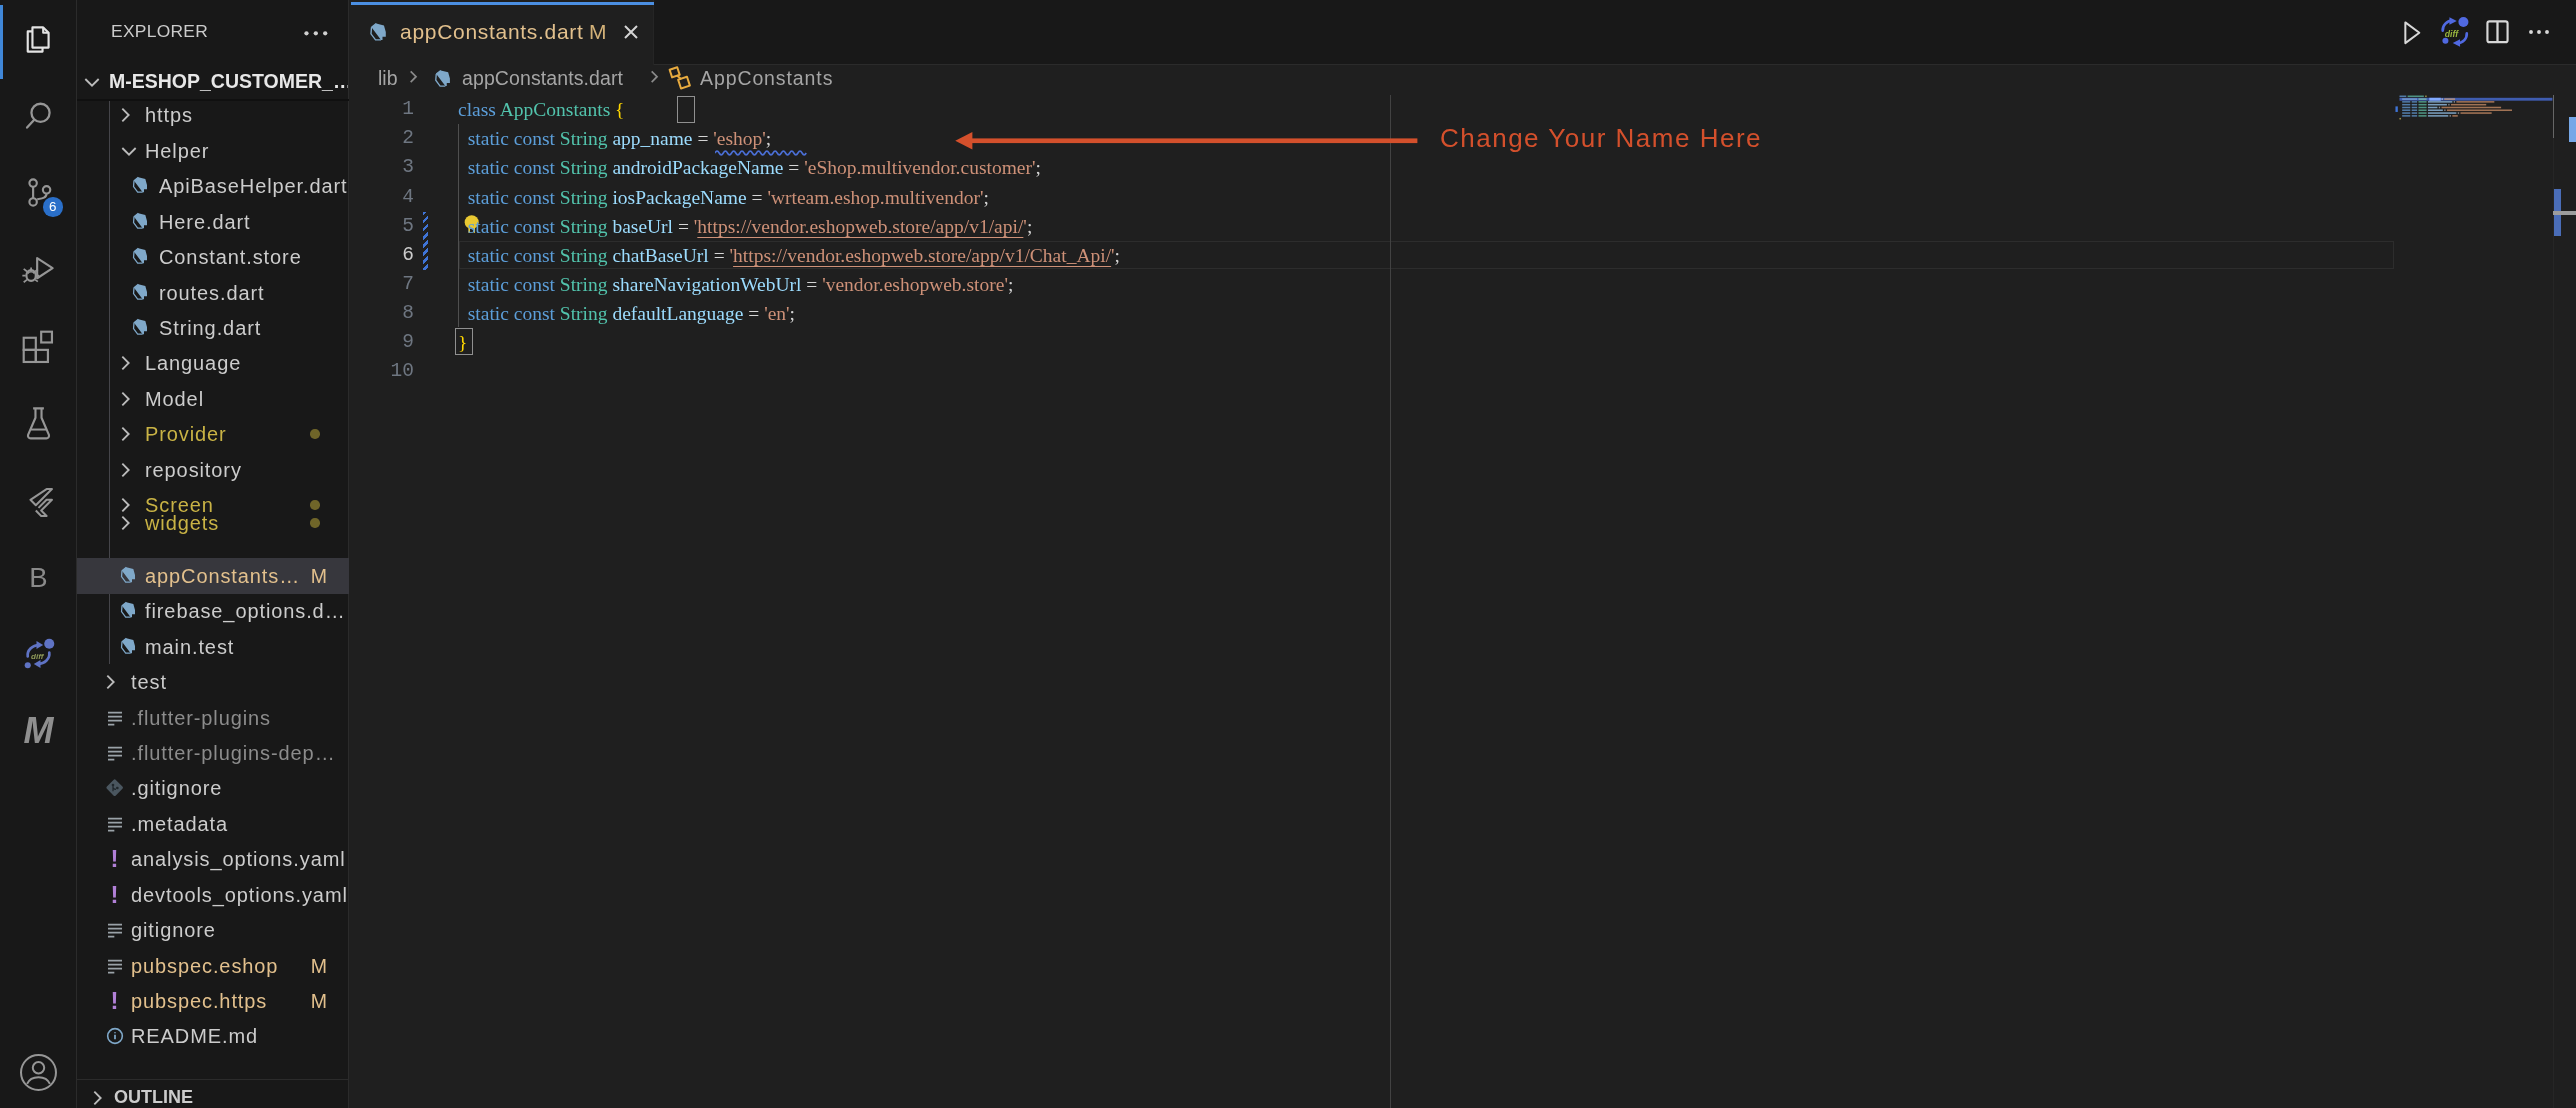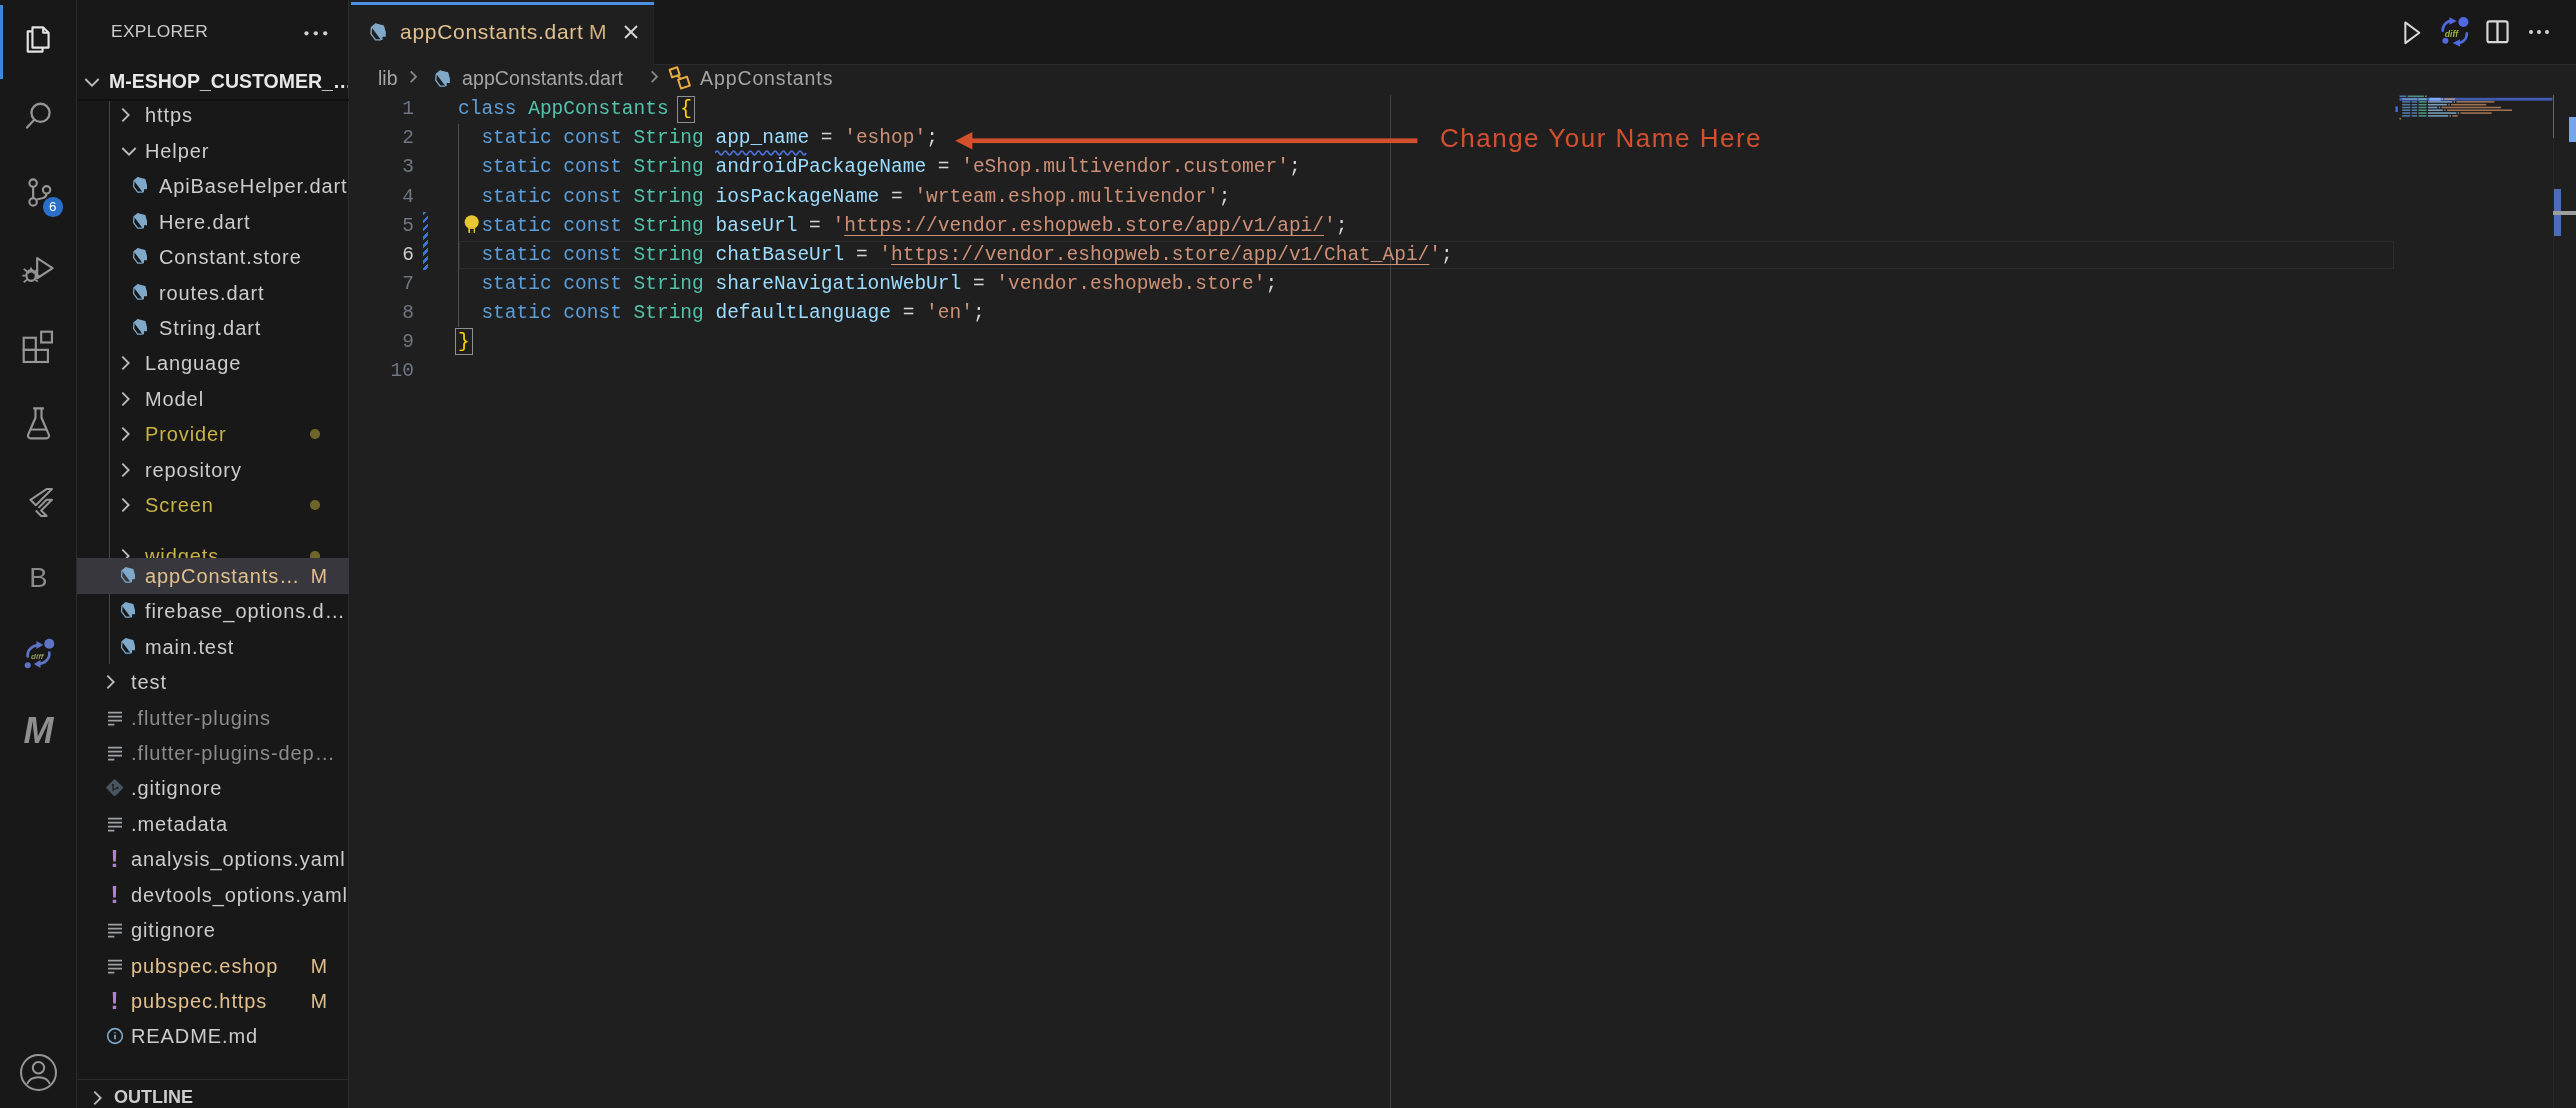--- a/index.html
+++ b/index.html
@@ -1,16 +1,16 @@
 <!DOCTYPE html>
 <html style="font-size:10.7px"><head><meta charset="utf-8"><style>
 *{margin:0;padding:0;box-sizing:border-box}
 html,body{width:2576px;height:1108px;overflow:hidden;background:#1f1f1f;font-family:"Liberation Sans",sans-serif}
 .abs{position:absolute}
-.cl{position:absolute;font-family:Liberation Mono, monospace;font-size:19.5px;line-height:29px;white-space:pre;left:458px}
+.cl{position:absolute;font-family:Liberation Serif, serif;font-size:19.5px;line-height:29px;white-space:pre;left:458px}
 .num{position:absolute;width:44px;text-align:right;font-family:"Liberation Mono",monospace;font-size:19.5px;line-height:29px;color:#6e7681;left:370px}
 .row{position:absolute;left:77px;width:272px;height:36px;color:#cccccc;font-size:20px;line-height:36px;white-space:nowrap;letter-spacing:0.9px}
 .rlab{position:absolute;top:0;line-height:36px}
 .badge{position:absolute;right:21px;top:0;line-height:36px;color:#E2C08D;font-size:19.5px}
 .dot{position:absolute;width:9.4px;height:9.4px;border-radius:50%;background:#6f6529;right:29.5px;top:13.4px}
 </style></head>
 <body>
 <svg width="0" height="0" style="position:absolute">
 <defs>
 <g id="dart">
@@ -180,21 +180,21 @@
     </svg>
     <span class="rlab" style="left:68px;color:#cccccc">repository</span>
   </div>
 <div class="row" style="top:487px">
     <svg class="abs" style="left:38px;top:8px" width="20" height="20" viewBox="0 0 30 30">
       <use href="#chevR"></use>
     </svg>
     <span class="rlab" style="left:68px;color:#c9b345">Screen</span>
     <span class="dot"></span>
   </div>
-<div class="row" style="top:538px">
+<div class="row" style="top:505px">
     <svg class="abs" style="left:38px;top:8px" width="20" height="20" viewBox="0 0 30 30">
       <use href="#chevR"></use>
     </svg>
     <span class="rlab" style="left:68px;color:#c9b345">widgets</span>
     <span class="dot"></span>
   </div>
 <div class="row" style="top:558px;background:#37373d">
     <svg class="abs" style="left:40px;top:7.4px" width="20" height="20" viewBox="0 0 30 30">
       <use href="#dart"></use>
     </svg>

